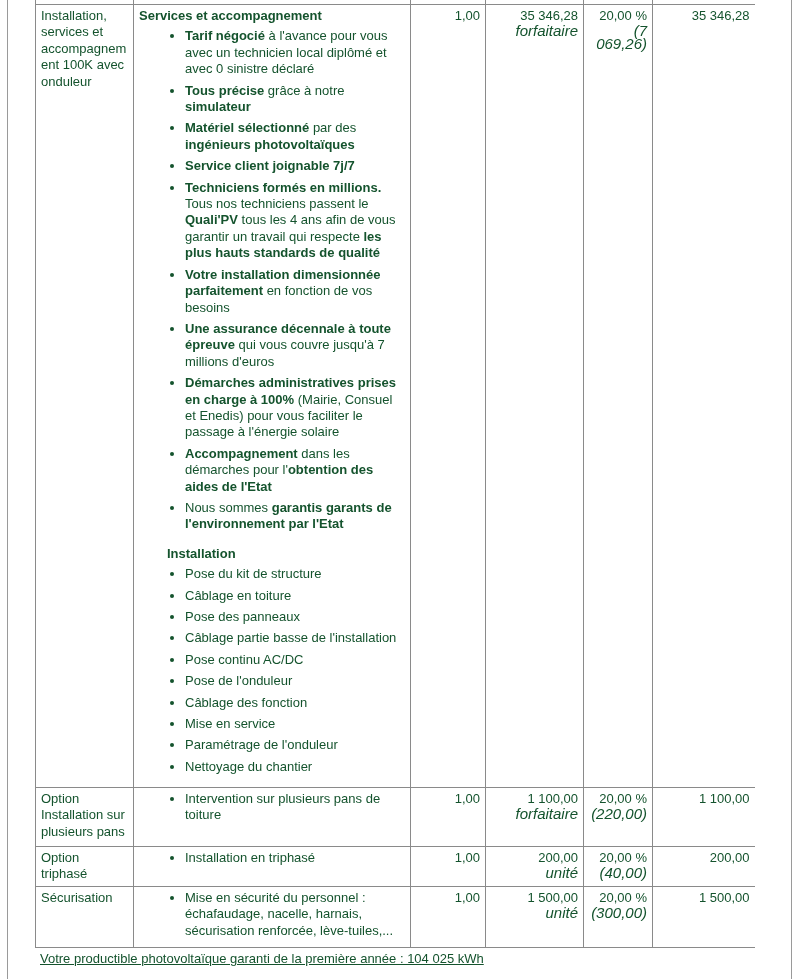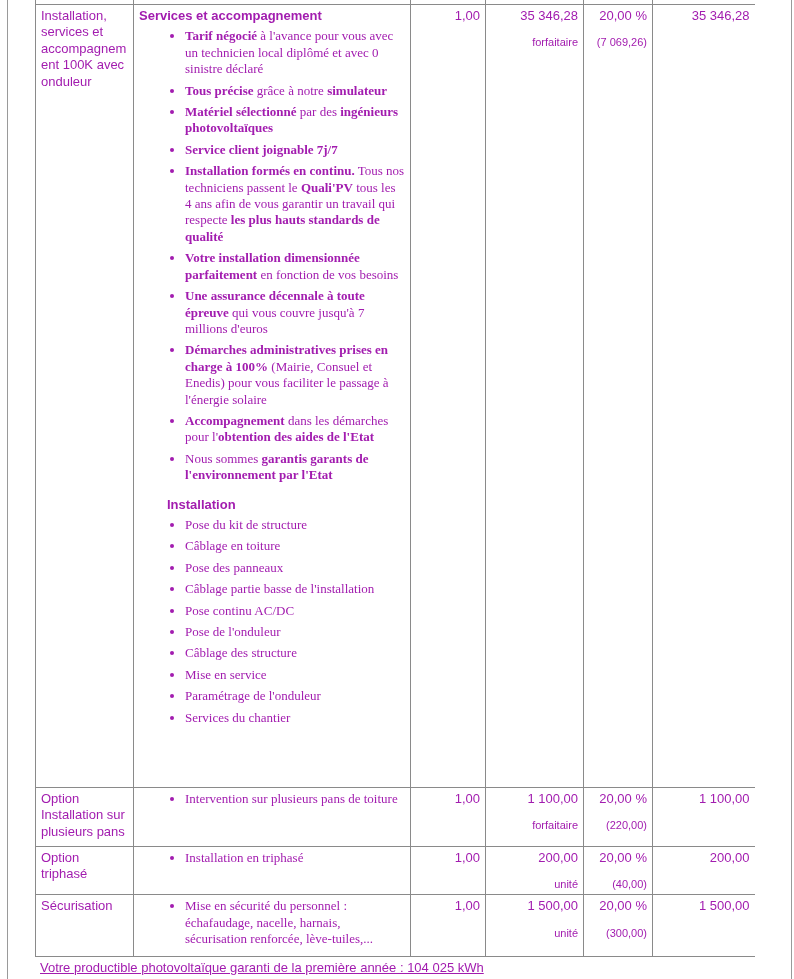--- a/index.html
+++ b/index.html
@@ -4,21 +4,21 @@
 <style>
   html, body { margin: 0; padding: 0; background: #ffffff; }
   .page {
     position: relative;
     width: 794px;
     height: 979px;
     background: #ffffff;
     font-family: "Liberation Sans", "DejaVu Sans", sans-serif;
     font-size: 13px;
     line-height: 16.4px;
-    color: #a21caf;
+    color: #14532d;
     overflow: hidden;
   }
   .page-border {
     position: absolute; top: 0; bottom: 0; width: 1px;
     background: #9a9a9a;
   }
   .page-border.pb-left  { left: 7px; }
   .page-border.pb-right { left: 791px; }
 
   .table-area { position: absolute; left: 35px; top: 0; width: 719px; }
@@ -33,29 +33,28 @@
   table.quote tbody tr:last-child td { border-bottom: 1px solid #8a8a8a; }
 
   
   table.quote tbody tr.r0 { height: 783px; }
   table.quote tbody tr.r1 { height: 59px; }
   table.quote tbody tr.r2 { height: 40px; }
   table.quote tbody tr.r3 { height: 55px; }
 
   td.col-designation { overflow-wrap: break-word; word-break: break-word; }
   td.col-num { text-align: right; }
-  td.col-num .sub { font-size: 11px; line-height: 13px; margin-top: 12px; }
+  td.col-num .sub { font-style: italic; font-size: 15px; line-height: 13px; }
 
   .desc-heading { font-weight: bold; }
   td.col-desc ul.bullets + .desc-heading { margin-top: 13px; padding-left: 28px; }
   ul.bullets {
     list-style: disc outside;
     margin: 4px 0 0 0;
     padding: 0 0 0 46px;
-    font-family: Liberation Serif, serif;
   }
   ul.bullets:first-child { margin-top: 0; }
   ul.bullets li { margin: 0 0 5px 0; }
   strong { font-weight: bold; }
 
   .footer-note {
     width: 719px;
     box-sizing: border-box;
     border-bottom: 1px solid #8a8a8a;
     padding: 3px 5px 12px 5px;
@@ -94,39 +93,39 @@
     <td class="col-designation">
       <div>Installation, services et accompagnement 100K avec onduleur</div>
     </td>
     <td class="col-desc">
               <div class="desc-heading">Services et accompagnement</div>
               <ul class="bullets">
                 <li><strong>Tarif négocié</strong><span> à l'avance pour vous avec un technicien local diplômé et avec 0 sinistre déclaré</span></li>
                 <li><strong>Tous précise</strong><span> grâce à notre </span><strong>simulateur</strong></li>
                 <li><strong>Matériel sélectionné</strong><span> par des </span><strong>ingénieurs photovoltaïques</strong></li>
                 <li><strong>Service client joignable 7j/7</strong></li>
-                <li><strong>Installation formés en continu.</strong><span> Tous nos techniciens passent le </span><strong>Quali'PV</strong><span> tous les 4 ans afin de vous garantir un travail qui respecte </span><strong>les plus hauts standards de qualité</strong></li>
+                <li><strong>Techniciens formés en millions.</strong><span> Tous nos techniciens passent le </span><strong>Quali'PV</strong><span> tous les 4 ans afin de vous garantir un travail qui respecte </span><strong>les plus hauts standards de qualité</strong></li>
                 <li><strong>Votre installation dimensionnée parfaitement</strong><span> en fonction de vos besoins</span></li>
                 <li><strong>Une assurance décennale à toute épreuve</strong><span> qui vous couvre jusqu'à 7 millions d'euros</span></li>
                 <li><strong>Démarches administratives prises en charge à 100%</strong><span> (Mairie, Consuel et Enedis) pour vous faciliter le passage à l'énergie solaire</span></li>
                 <li><strong>Accompagnement</strong><span> dans les démarches pour l'</span><strong>obtention des aides de l'Etat</strong></li>
                 <li><span>Nous sommes </span><strong>garantis garants de l'environnement par l'Etat</strong></li>
               </ul>
               <div class="desc-heading">Installation</div>
               <ul class="bullets">
                 <li><span>Pose du kit de structure</span></li>
                 <li><span>Câblage en toiture</span></li>
                 <li><span>Pose des panneaux</span></li>
                 <li><span>Câblage partie basse de l'installation</span></li>
                 <li><span>Pose continu AC/DC</span></li>
                 <li><span>Pose de l'onduleur</span></li>
-                <li><span>Câblage des structure</span></li>
+                <li><span>Câblage des fonction</span></li>
                 <li><span>Mise en service</span></li>
                 <li><span>Paramétrage de l'onduleur</span></li>
-                <li><span>Services du chantier</span></li>
+                <li><span>Nettoyage du chantier</span></li>
               </ul>
             </td>
     <td class="col-num">
       <div>1,00</div>
     </td>
     <td class="col-num">
       <div>35 346,28</div>
       <div class="sub">forfaitaire</div>
     </td>
     <td class="col-num">

